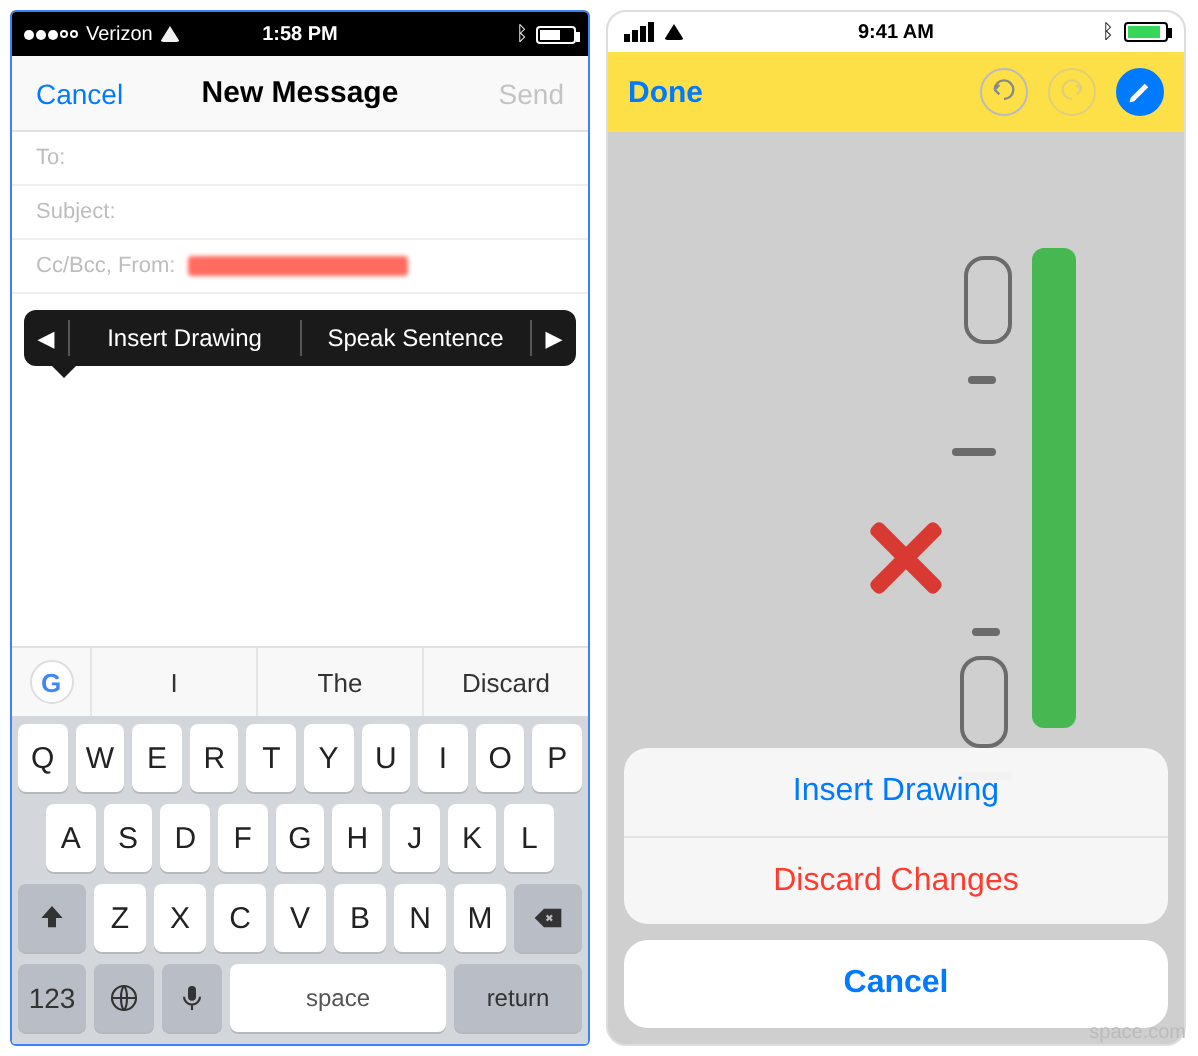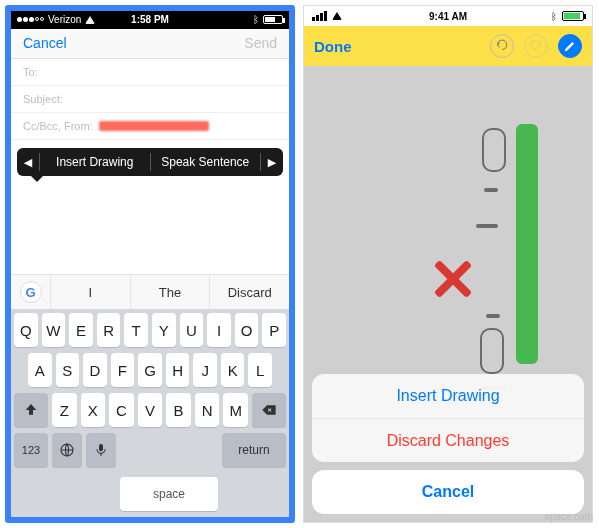--- a/index.html
+++ b/index.html
@@ -1,20 +1,20 @@
 <!DOCTYPE html>
 <html><head>
 <meta charset="utf-8">
 <style>
   * { box-sizing: border-box; margin: 0; padding: 0; font-family: -apple-system, "Helvetica Neue", Helvetica, Arial, sans-serif; }
   html, body { width: 599px; height: 528px; background:#fff; }
   .stage { position:relative; width:599px; height:528px; background:#fff; }
   .source { position:absolute; right:6px; bottom:6px; font-size:10px; color:#bbb; }
   
-  .phone-left { position:absolute; left:5px; top:5px; width:290px; height:518px; border:6px solid #3b82f6; border-radius:3px; background:#fff; display:flex; flex-direction:column; overflow:hidden;}
+  .phone-left { position:absolute; left:5px; top:5px; width:290px; height:518px; border:1px solid #3b82f6; border-radius:3px; background:#fff; display:flex; flex-direction:column; overflow:hidden;}
   .statusbar-l { height:22px; background:#000; color:#fff; display:flex; align-items:center; font-size:10px; justify-content:space-between; padding:0 6px;}
   .statusbar-l .center { position:absolute; left:0; right:0; text-align:center; font-weight:600;}
   .statusbar-l .sig { display:flex; align-items:center; gap:4px;}
   .dots { display:flex; gap:1px;}
   .dots span { width:5px; height:5px; border-radius:50%; background:#fff; display:inline-block;}
   .dots span.e { background:transparent; border:1px solid #fff; width:4px; height:4px;}
   .wifi-ico { width:0;height:0;border-left:5px solid transparent;border-right:5px solid transparent;border-bottom:8px solid #fff; border-radius:2px; opacity:.95; transform:rotate(0deg);}
   .bt { font-size:10px;}
   .batt { width:20px; height:9px; border:1px solid #fff; border-radius:2px; position:relative;}
   .batt:after{content:"";position:absolute;right:-3px;top:2px;width:2px;height:5px;background:#fff;}
@@ -43,27 +43,27 @@
   .pred { flex:1; display:flex; align-items:center; justify-content:center; font-size:13px; color:#333; border-right:1px solid #e5e5e5;}
   .pred:last-child{border-right:none;}
   .kb { background:#d3d6db; padding:4px 3px 6px 3px; display:flex; flex-direction:column; gap:6px;}
   .krow { display:flex; gap:4px; justify-content:center;}
   .key { background:#fff; border-radius:4px; box-shadow:0 1px 0 #b5b8bd; height:34px; flex:1; display:flex; align-items:center; justify-content:center; font-size:15px; color:#222;}
   .krow2 { padding:0 14px;}
   .kfunc { background:#b9bdc5; color:#333; font-size:13px;}
   .kfunc svg { width:16px; height:16px;}
   .kshift { flex:0 0 34px;}
   .kbksp { flex:0 0 34px;}
-  .spaceflex { flex:3;margin-top:44px;}
+  .spaceflex { flex:3;}
   .kreturn { flex:0 0 64px; font-size:12px;}
-  .k123 { flex:0 0 34px; font-size:11px;}
+  .k123 { flex:0 0 34px; font-size:14px;}
   .kglobe { flex:0 0 30px;}
   .kmic { flex:0 0 30px;}
   
-  .phone-right { position:absolute; left:303px; top:5px; width:290px; height:518px; border:1px solid #ddd; border-radius:0; background:#cfcfcf; display:flex; flex-direction:column; overflow:hidden;}
+  .phone-right { position:absolute; left:303px; top:5px; width:290px; height:518px; border:1px solid #ddd; border-radius:10px; background:#cfcfcf; display:flex; flex-direction:column; overflow:hidden;}
   .statusbar-r { height:20px; background:#fff; color:#000; display:flex; align-items:center; justify-content:space-between; padding:0 8px; font-size:10px;}
   .statusbar-r .center { position:absolute; left:0; right:0; text-align:center; font-weight:600;}
   .bars { display:flex; align-items:flex-end; gap:1px;}
   .bars span{ width:3px; background:#000; display:inline-block;}
   .bars span:nth-child(1){height:4px}.bars span:nth-child(2){height:6px}.bars span:nth-child(3){height:8px}.bars span:nth-child(4){height:10px}
   .wifi-ico-b { width:0;height:0;border-left:5px solid transparent;border-right:5px solid transparent;border-bottom:8px solid #000; border-radius:2px;}
   .batt-g { width:22px; height:10px; border:1px solid #000; border-radius:2px; position:relative;}
   .batt-g:after{content:"";position:absolute;right:-3px;top:2px;width:2px;height:5px;background:#000;}
   .batt-g-fill{ position:absolute; left:1px; top:1px; bottom:1px; width:80%; background:#38d65b;}
   .r-nav { height:40px; background:#fde047; display:flex; align-items:center; justify-content:space-between; padding:0 10px;}
@@ -107,20 +107,21 @@
     <div class="sig">
       <span class="bt">ᛒ</span>
       <span class="batt">
             <span class="batt-fill"></span>
           </span>
     </div>
   </div>
 
   <div class="navbar" style="position:relative;">
     <span class="cancel">Cancel</span>
+    <span class="title-box">New Message</span>
     <span class="send">Send</span>
   </div>
 
   <div class="field">
     <span class="lbl">To:</span>
   </div>
   <div class="field">
     <span class="lbl">Subject:</span>
   </div>
   <div class="field">

